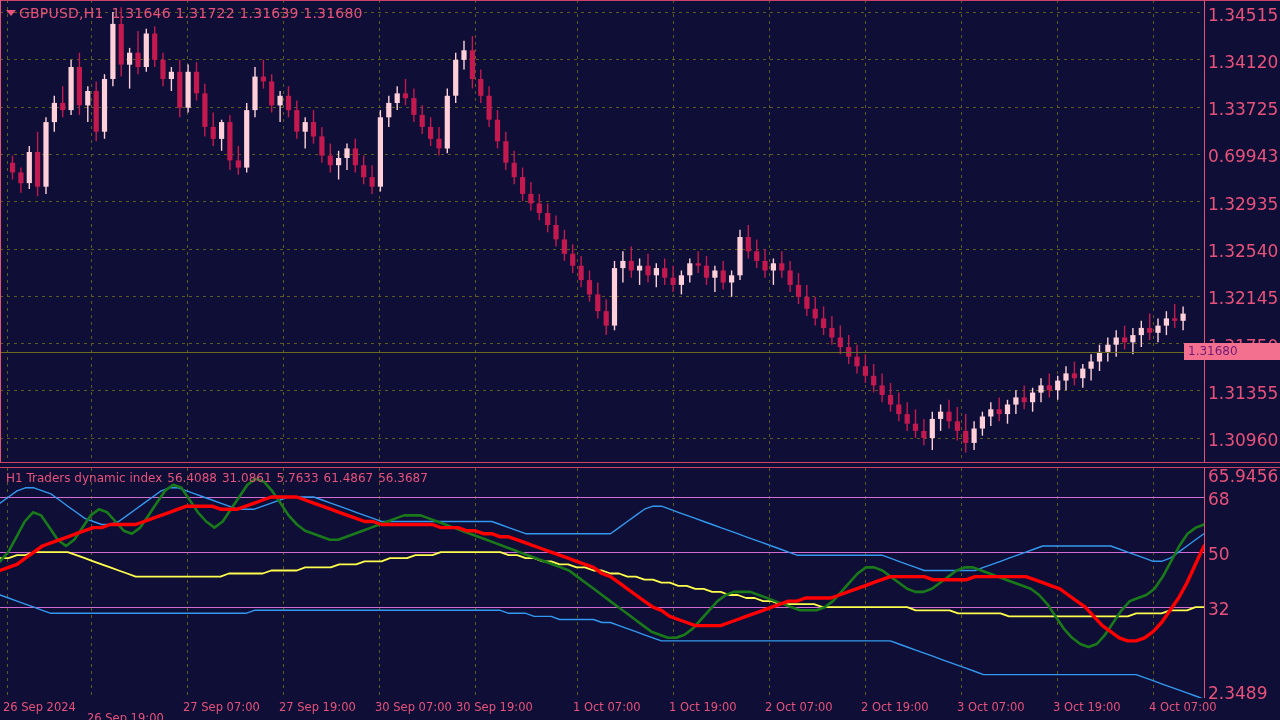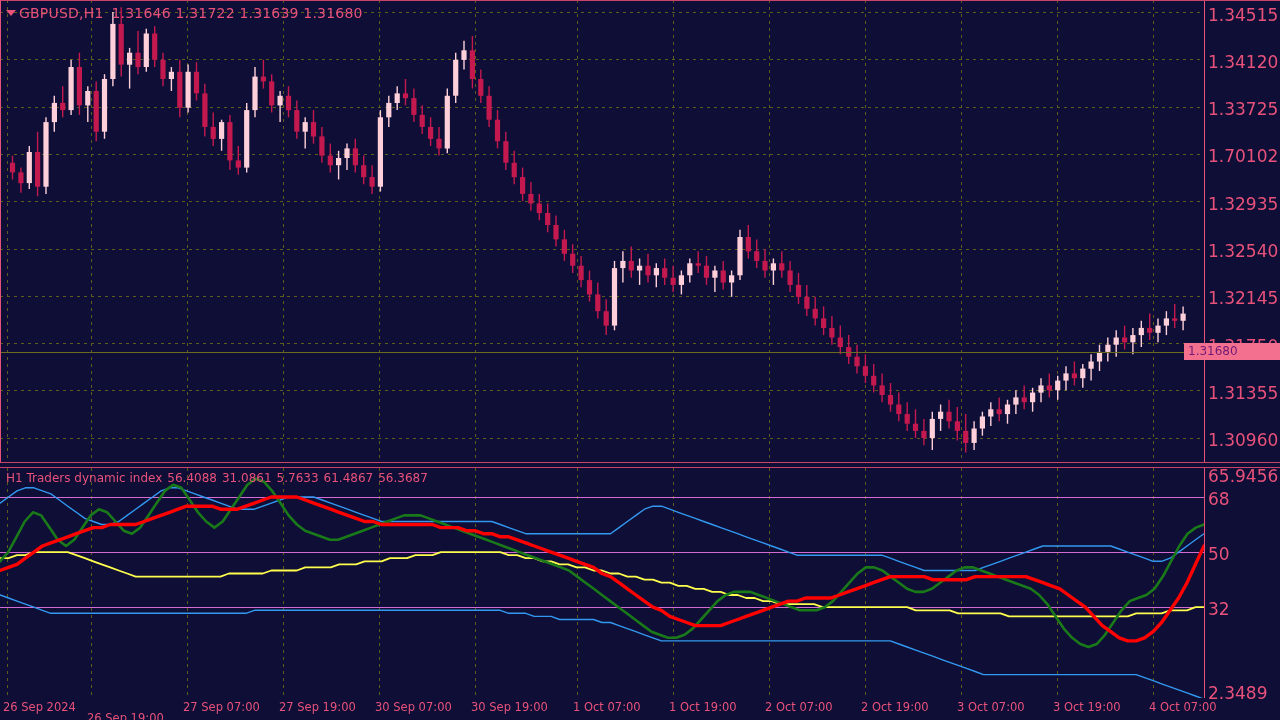--- a/index.html
+++ b/index.html
@@ -467,21 +467,21 @@
           <line x1="1191.5" y1="346.9" x2="1191.5" y2="356.8" stroke="#ffd0da" stroke-width="1.4"></line>
           <rect x="1188.9" y="351.9" width="5.2" height="4.1" fill="#ffd0da"></rect>
         </svg>
     </div>
     <div class="price-axis">
       <div class="axis-sep" style="left:0"></div>
       <div id="price-axis-labels">
           <div class="axis-label" style="top: 6.6px;">1.34515</div>
           <div class="axis-label" style="top: 53.8px;">1.34120</div>
           <div class="axis-label" style="top: 101.1px;">1.33725</div>
-          <div class="axis-label" style="top: 148.4px;">1.70102</div>
+          <div class="axis-label" style="top: 148.4px;">0.69943</div>
           <div class="axis-label" style="top: 195.7px;">1.32935</div>
           <div class="axis-label" style="top: 243px;">1.32540</div>
           <div class="axis-label" style="top: 290.2px;">1.32145</div>
           <div class="axis-label" style="top: 337.5px;">1.31750</div>
           <div class="axis-label" style="top: 384.8px;">1.31355</div>
           <div class="axis-label" style="top: 432.1px;">1.30960</div>
         </div>
     </div>
     <div id="price-line" style="top: 351.9px;"></div>
     <div id="price-badge" style="top: 343.4px;">1.31680</div>
@@ -539,21 +539,21 @@
       <span>Traders dynamic index</span><span class="val">56.4088</span><span class="val">31.0861</span><span class="val">5.7633</span><span class="val">61.4867</span><span class="val">56.3687</span>
     </div>
   </div>
 
   <div id="time-axis">
       <div class="time-label" style="left: 3px;">26 Sep 2024</div>
       <div class="time-label" style="left: 87px; margin-top: 11px;">26 Sep 19:00</div>
       <div class="time-label" style="left: 183px;">27 Sep 07:00</div>
       <div class="time-label" style="left: 279px;">27 Sep 19:00</div>
       <div class="time-label" style="left: 375px;">30 Sep 07:00</div>
-      <div class="time-label" style="left: 471px;">30 Sep 19:00</div>
+      <div class="time-label" style="left: 456px;">30 Sep 19:00</div>
       <div class="time-label" style="left: 573px;">1 Oct 07:00</div>
       <div class="time-label" style="left: 669px;">1 Oct 19:00</div>
       <div class="time-label" style="left: 765px;">2 Oct 07:00</div>
       <div class="time-label" style="left: 861px;">2 Oct 19:00</div>
       <div class="time-label" style="left: 957px; text-align: right;">3 Oct 07:00</div>
       <div class="time-label" style="left: 1053px;">3 Oct 19:00</div>
       <div class="time-label" style="left: 1149px;">4 Oct 07:00</div>
     </div>
 
 </div>

